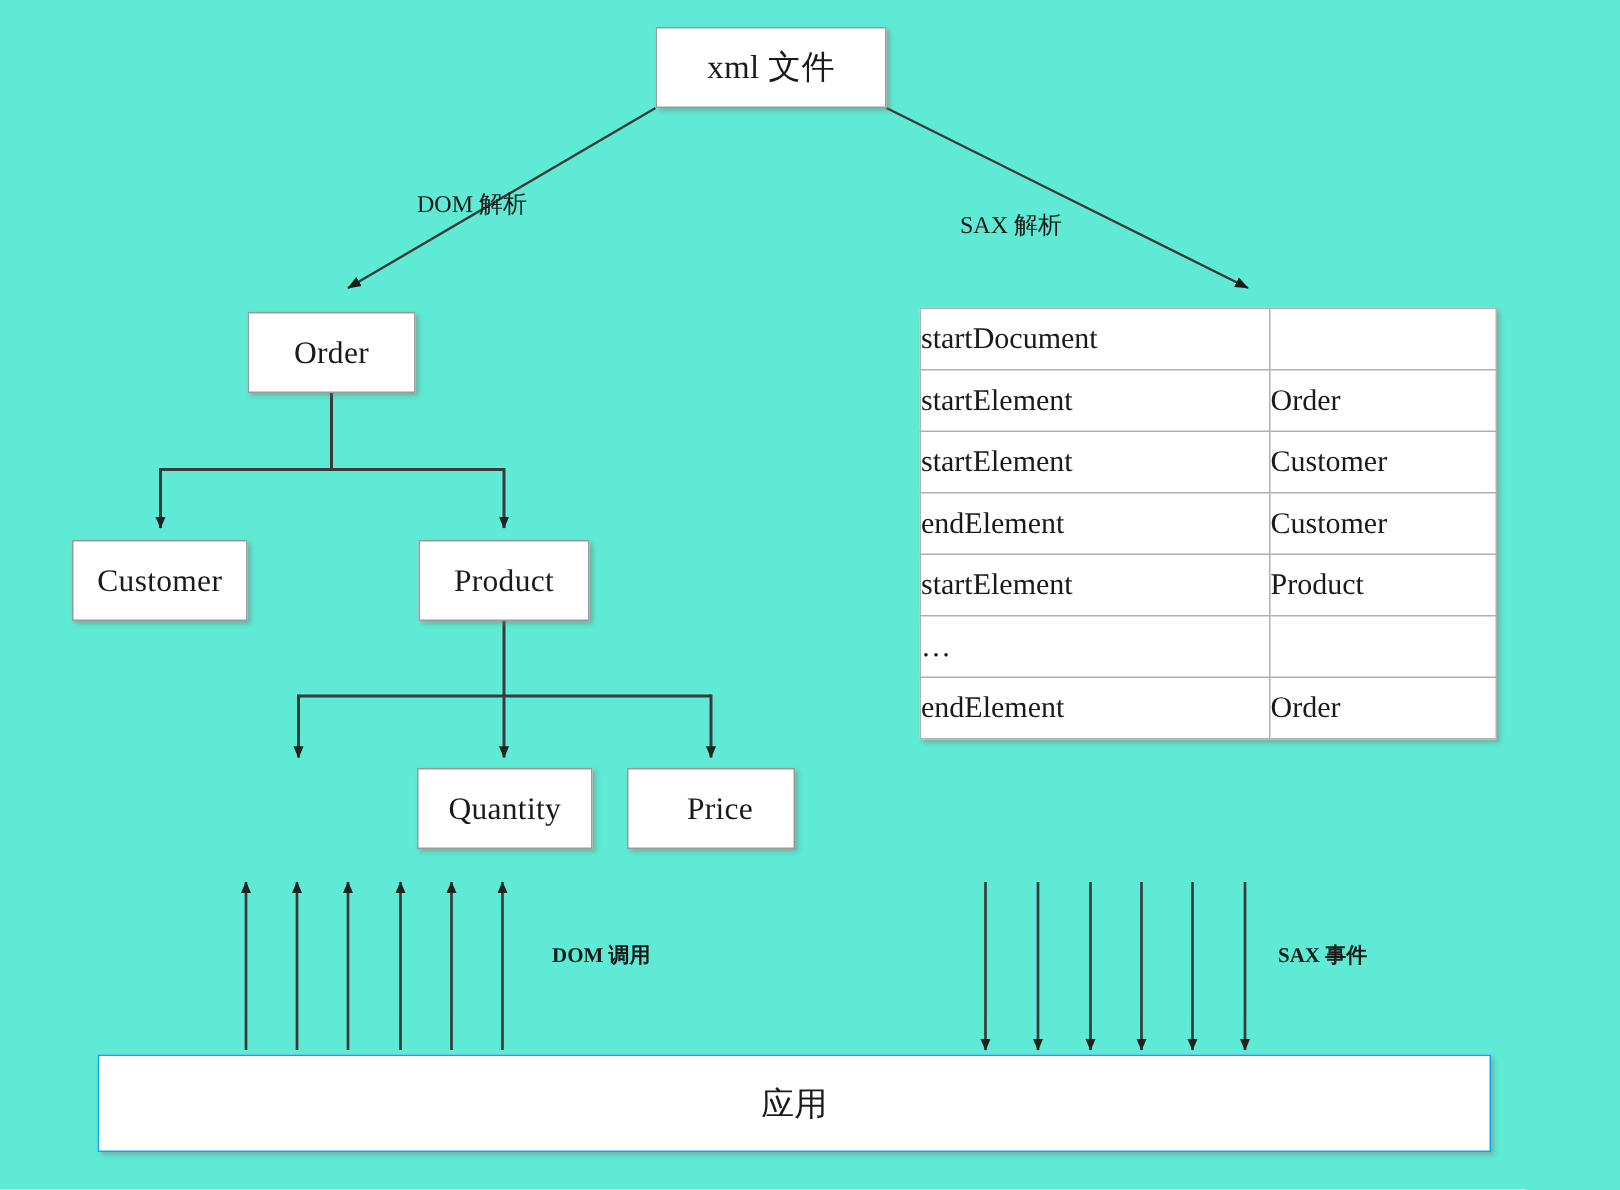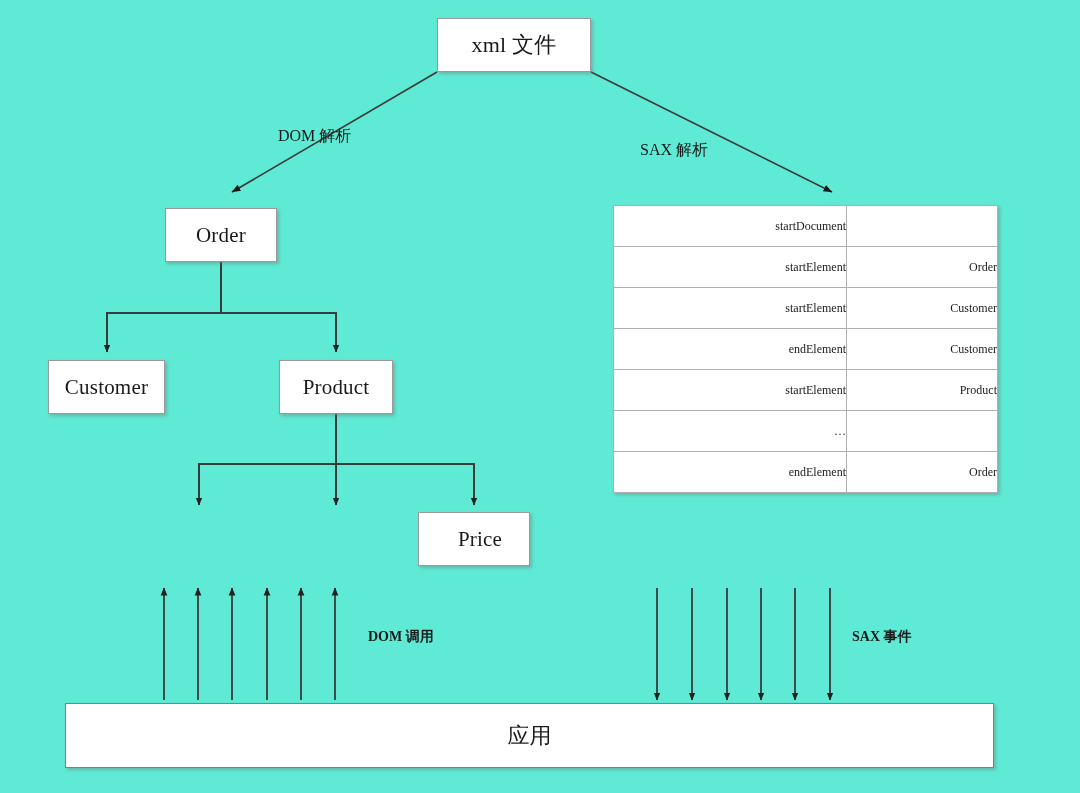--- a/index.html
+++ b/index.html
@@ -50,22 +50,22 @@
     position: absolute;
     box-sizing: border-box;
     border: 1px solid #9a9a9a;
     box-shadow: 2px 2px 3px rgba(120,120,120,0.45);
     background: #fff;
     border-collapse: collapse;
     table-layout: fixed;
   }
   .sax-table td {
     border: 1px solid #b0b0b0;
-    text-align: right;
-    font-size: 12px;
+    text-align: left;
+    font-size: 20px;
     color: #1a1a1a;
     height: 40px;
     padding: 0;
   }
   .sax-table td.col-event { width: 232px; }
   .sax-table td.col-value { width: 150px; }
   svg.wires {
     position: absolute;
     left: 0;
     top: 0;
@@ -159,20 +159,23 @@
 
   <div class="node-box" style="left:48px; top:360px; width:117px; height:54px;">
     <span>Customer</span>
   </div>
 
   <div class="node-box" style="left:279px; top:360px; width:114px; height:54px;">
     <span>Product</span>
   </div>
 
 
+  <div class="node-box" style="left:278px; top:512px; width:117px; height:54px;">
+    <span>Quantity</span>
+  </div>
 
   <div class="node-box" style="left:418px; top:512px; width:112px; height:54px;padding-left:12px;">
     <span>Price</span>
   </div>
 
   <table class="sax-table" style="left:613px; top:205px; width:382px;">
     <tbody>
       <tr>
         <td class="col-event">startDocument</td>
         <td class="col-value"></td>

